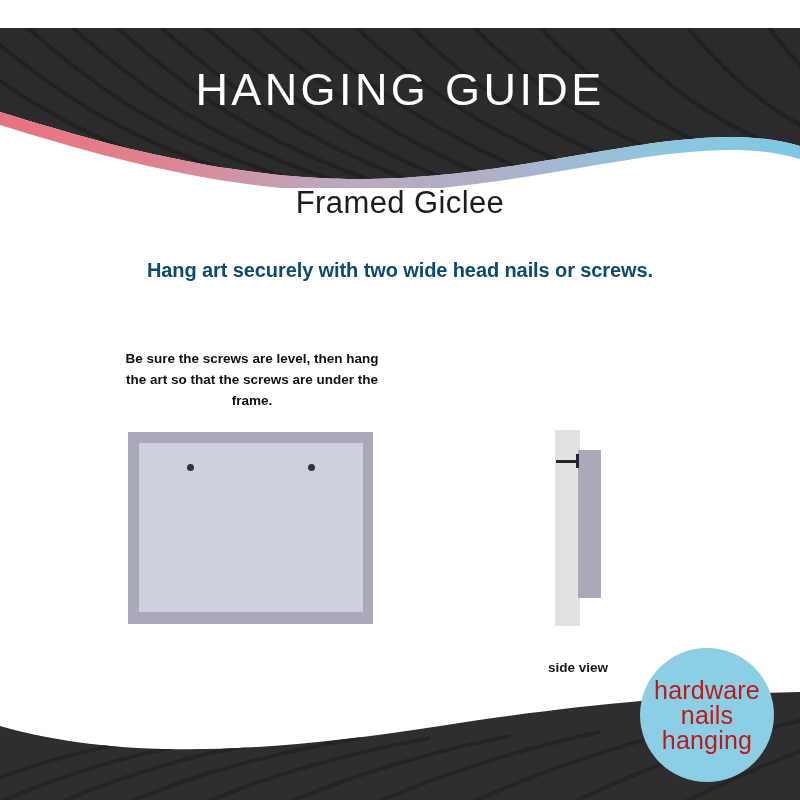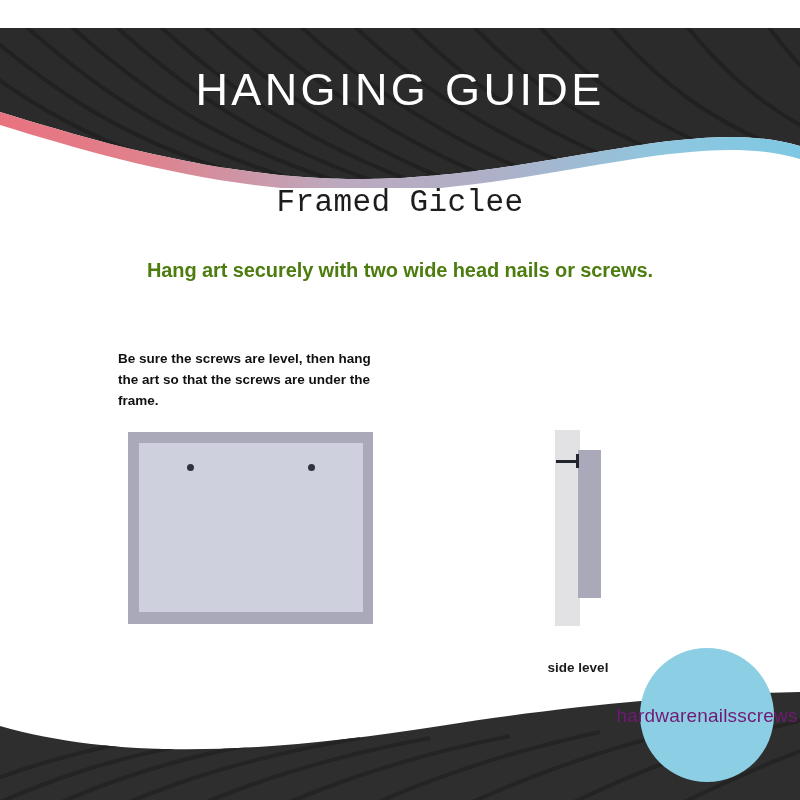--- a/index.html
+++ b/index.html
@@ -53,40 +53,40 @@
   .section-title {
     position: absolute;
     left: 0;
     top: 185px;
     width: 800px;
     text-align: center;
     font-size: 31px;
     font-weight: 400;
     color: #1d1d1d;
     letter-spacing: 0.4px;
-    font-family: Liberation Mono, monospace;
   }
   .section-subtitle {
     position: absolute;
     left: 0;
     top: 259px;
     width: 800px;
     text-align: center;
     font-size: 20px;
     font-weight: 600;
-    color: #4d7c0f;
+    color: #0c4a6e;
     letter-spacing: -0.1px;
   }
 
   .caption {
     position: absolute;
     font-size: 13.5px;
     font-weight: 700;
     color: #111111;
     line-height: 21px;
+    text-align: center;
   }
   .caption-left {
     left: 118px;
     top: 348px;
     width: 268px;
   }
   .caption-right {
     left: 455px;
     top: 355px;
     width: 242px;
@@ -183,25 +183,25 @@
   
   .badge {
     position: absolute;
     left: 640px;
     top: 648px;
     width: 134px;
     height: 134px;
     border-radius: 50%;
     background: #8ccee3;
     display: flex;
-    flex-direction: row;
+    flex-direction: column;
     align-items: center;
     justify-content: center;
-    color: #701a75;
-    font-size: 19px;
+    color: #b91c1c;
+    font-size: 25px;
     font-weight: 400;
     line-height: 25px;
     letter-spacing: 0.2px;
   }
   .badge span { display: block; }
 </style>
 </head>
 <body>
 
 <div id="page">
@@ -263,21 +263,21 @@
     </div>
   </div>
 
 
 
   <div class="side-wall"></div>
   <div class="side-frame"></div>
   <div class="side-screw-shaft"></div>
   <div class="side-screw-head"></div>
 
-  <div class="view-label label-side">side level</div>
+  <div class="view-label label-side">side view</div>
 
   <div class="footer-band">
     <svg width="800" height="110" viewBox="0 0 800 110" aria-hidden="true">
       <defs>
         <clipPath id="footClip">
           <path d="M0,36 C120,70 260,64 440,36 C580,14 700,4 800,2 L800,110 L0,110 Z"></path>
         </clipPath>
       </defs>
       <g>
         <path d="M0,36 C120,70 260,64 440,36 C580,14 700,4 800,2 L800,110 L0,110 Z" fill="#2e2e2e"></path>
@@ -293,16 +293,16 @@
           <path d="M490,152 C590,104 670,62 810,28"></path>
           <path d="M610,148 C710,100 790,56 930,20"></path>
         </g>
       </g>
     </svg>
   </div>
 
   <div class="badge">
     <span>hardware</span>
     <span>nails</span>
-    <span>screws</span>
+    <span>hanging</span>
   </div>
 
 </div>
 
 </body></html>

